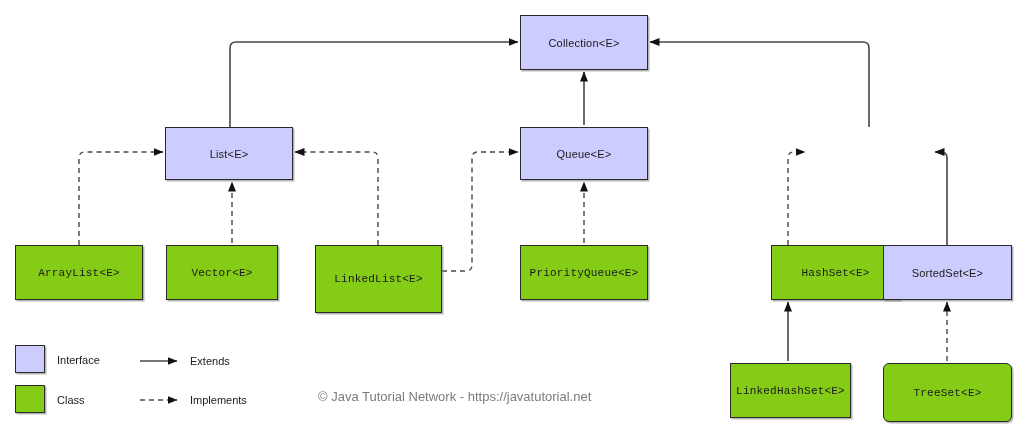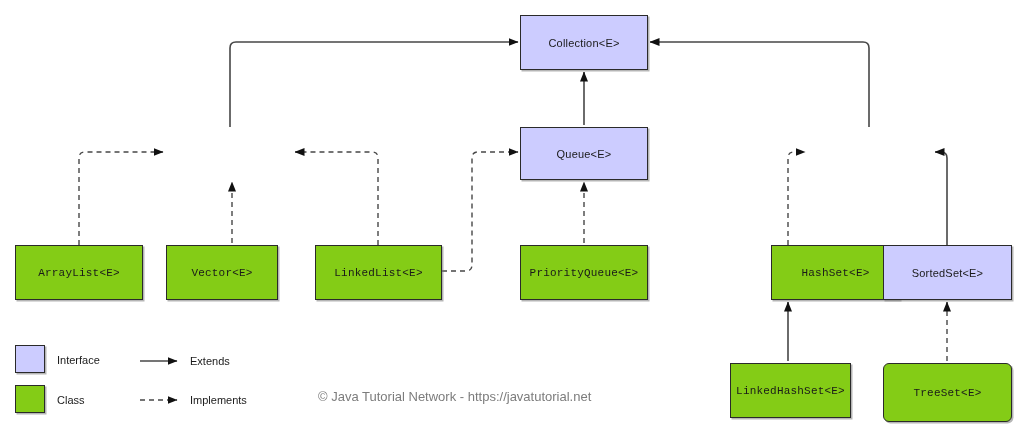--- a/index.html
+++ b/index.html
@@ -30,21 +30,21 @@
   .interface { background: #ccccff; }
   .class     { background: #84cc16; font-family: Liberation Mono, monospace; }
 
   
   #n-collection    { left:520px; top:15px;  width:128px; height:55px; }
   #n-list          { left:165px; top:127px; width:128px; height:53px; }
   #n-queue         { left:520px; top:127px; width:128px; height:53px; }
   #n-set           { left:807px; top:127px; width:126px; height:53px; }
   #n-arraylist     { left:15px;  top:245px; width:128px; height:55px; }
   #n-vector        { left:166px; top:245px; width:112px; height:55px; }
-  #n-linkedlist    { left:315px; top:245px; width:127px; height:55px; }
+  #n-linkedlist    { left:315px; top:245px; width:127px; height:68px; }
   #n-priorityqueue { left:520px; top:245px; width:128px; height:55px; }
   #n-hashset       { left:723px; top:245px; width:129px; height:55px;margin-left:48px; }
   #n-sortedset     { left:883px; top:245px; width:129px; height:55px; }
   #n-linkedhashset { left:730px; top:363px; width:121px; height:55px; }
   #n-treeset       { left:883px; top:363px; width:129px; height:59px;border-radius:6px; }
 
   #edges-svg {
     position: absolute;
     left: 0; top: 0;
     width: 1024px; height: 434px;
@@ -103,20 +103,21 @@
     <path class="edge-dashed" marker-end="url(#arr)" d="M788,245 V158 Q788,152 794,152 H805"></path>
     <path class="edge-solid" marker-end="url(#arr)" d="M947,245 V158 Q947,152 941,152 H935"></path>
     <path class="edge-solid" marker-end="url(#arr)" d="M788,361 V302"></path>
     <path class="edge-dashed" marker-end="url(#arr)" d="M947,361 V302"></path>
 
     <path class="edge-solid" marker-end="url(#arr)" d="M140,361 H177"></path>
     <path class="edge-dashed" marker-end="url(#arr)" d="M140,400 H177"></path>
   </svg>
 
   <div id="n-collection" class="node interface">Collection&lt;E&gt;</div>
+  <div id="n-list" class="node interface">List&lt;E&gt;</div>
   <div id="n-queue" class="node interface">Queue&lt;E&gt;</div>
   <div id="n-arraylist" class="node class">ArrayList&lt;E&gt;</div>
   <div id="n-vector" class="node class">Vector&lt;E&gt;</div>
   <div id="n-linkedlist" class="node class">LinkedList&lt;E&gt;</div>
   <div id="n-priorityqueue" class="node class">PriorityQueue&lt;E&gt;</div>
   <div id="n-hashset" class="node class">HashSet&lt;E&gt;</div>
   <div id="n-sortedset" class="node interface">SortedSet&lt;E&gt;</div>
   <div id="n-linkedhashset" class="node class">LinkedHashSet&lt;E&gt;</div>
   <div id="n-treeset" class="node class">TreeSet&lt;E&gt;</div>
 

